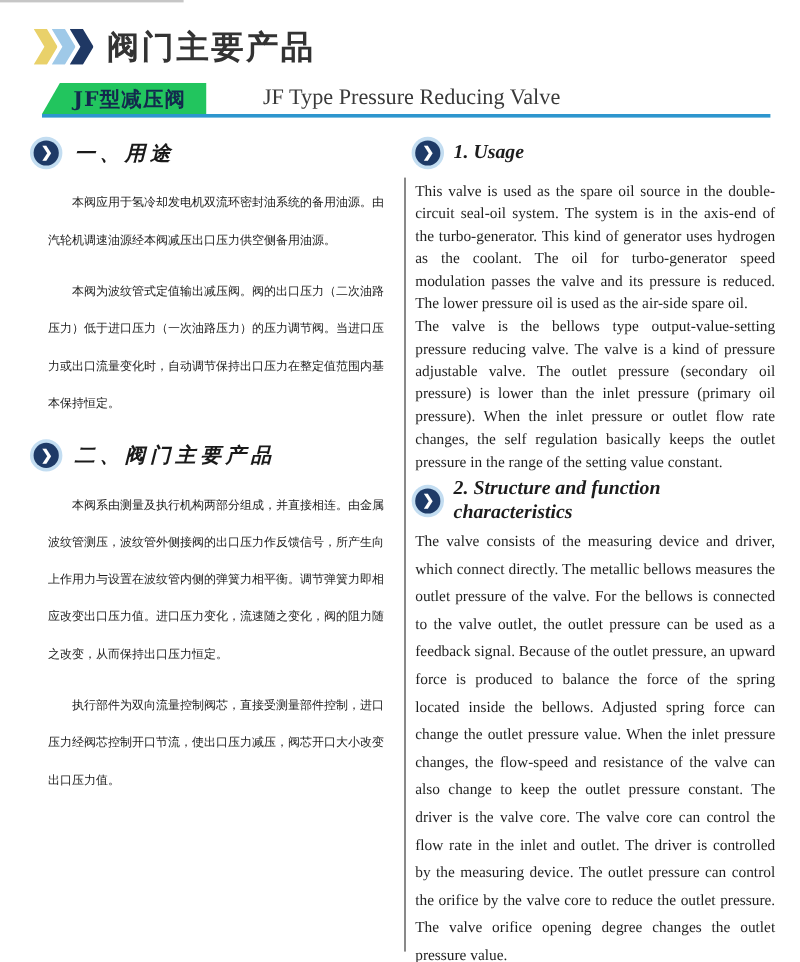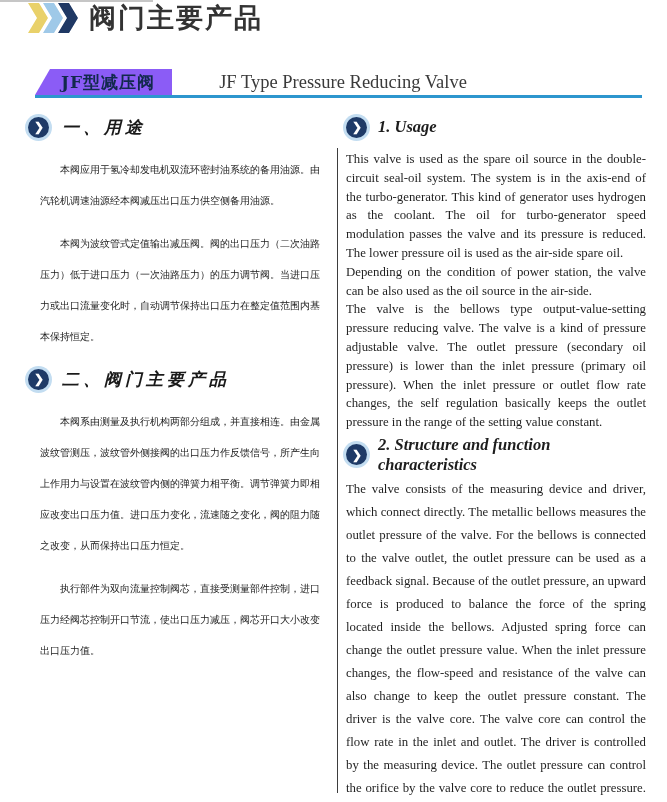--- a/index.html
+++ b/index.html
@@ -10,34 +10,34 @@
     position:relative;
     overflow:hidden;
     font-family:"Liberation Sans", sans-serif;
     color:#222;
   }
 
   
   .top-line { position:absolute; left:0; top:0; width:153px; height:2px; background:#c6c6c6; }
 
   
-  .logo-row { position:absolute; left:28px; top:0; display:flex; align-items:center; }
+  .logo-row { position:absolute; left:28px; top:21px; display:flex; align-items:center; }
   .chevrons { display:flex; align-items:center; }
   .chev { width:20px; height:30px; margin-right:-5px;
           clip-path:polygon(0 0, 55% 0, 100% 50%, 55% 100%, 0 100%, 45% 50%); }
   .chev.c1 { background:#E9D16A; }
   .chev.c2 { background:#9FC9E8; }
   .chev.c3 { background:#1F3864; }
   .page-title { margin-left:16px; font-weight:bold; font-size:27px; letter-spacing:2px; color:#333333;
                 font-family:"DejaVu Sans", sans-serif; }
 
   
   .header-bar { position:absolute; left:35px; top:69px; width:607px; height:29px;
                 border-bottom:3px solid #2D96CE; display:flex; align-items:stretch; }
-  .tab { background:#8b5cf6; clip-path:polygon(15px 0, 100% 0, 100% 100%, 0 100%);
+  .tab { background:#22c55e; clip-path:polygon(15px 0, 100% 0, 100% 100%, 0 100%);
          padding:0 17px 0 26px; display:flex; align-items:center;
          font-weight:bold; font-size:17px; color:#12294d; letter-spacing:1px;
          font-family:"DejaVu Serif", serif;text-align:right; }
   .header-en { margin-left:47px; align-self:center; font-family:"Liberation Serif", serif;
                font-size:18.5px; color:#3a3a3a; }
 
   
   .col-left  { position:absolute; left:28px;  top:112px; width:304px; }
   .col-right { position:absolute; left:346px; top:112px; width:300px; }
   .divider   { position:absolute; left:337px; top:148px; width:1px; height:645px; background:#3d3d3d; }
@@ -99,21 +99,20 @@
   <p class="zh-p">执行部件为双向流量控制阀芯，直接受测量部件控制，进口压力经阀芯控制开口节流，使出口压力减压，阀芯开口大小改变出口压力值。</p>
 </div>
 
 <div class="col-right">
   <div class="sec1">
     <div class="sec-head">
       <span class="sec-icon">❯</span>
       <span class="en-head">1. Usage</span>
     </div>
     <p class="en-p">This valve is used as the spare oil source in the double-circuit seal-oil system. The system is in the axis-end of the turbo-generator. This kind of generator uses hydrogen as the coolant. The oil for turbo-generator speed modulation passes the valve and its pressure is reduced. The lower pressure oil is used as the air-side spare oil.</p>
-    <p class="en-p">Depending on the condition of power station, the valve can be also used as the oil source in the air-side.</p>
     <p class="en-p">The valve is the bellows type output-value-setting pressure reducing valve. The valve is a kind of pressure adjustable valve. The outlet pressure (secondary oil pressure) is lower than the inlet pressure (primary oil pressure). When the inlet pressure or outlet flow rate changes, the self regulation basically keeps the outlet pressure in the range of the setting value constant.</p>
   </div>
 
   <div class="sec2">
     <div class="sec-head gap">
       <span class="sec-icon">❯</span>
       <span class="en-head">2. Structure and function characteristics</span>
     </div>
     <p class="en-p">The valve consists of the measuring device and driver, which connect directly. The metallic bellows measures the outlet pressure of the valve. For the bellows is connected to the valve outlet, the outlet pressure can be used as a feedback signal. Because of the outlet pressure, an upward force is produced to balance the force of the spring located inside the bellows. Adjusted spring force can change the outlet pressure value. When the inlet pressure changes, the flow-speed and resistance of the valve can also change to keep the outlet pressure constant. The driver is the valve core. The valve core can control the flow rate in the inlet and outlet. The driver is controlled by the measuring device. The outlet pressure can control the orifice by the valve core to reduce the outlet pressure. The valve orifice opening degree changes the outlet pressure value.</p>
   </div>

